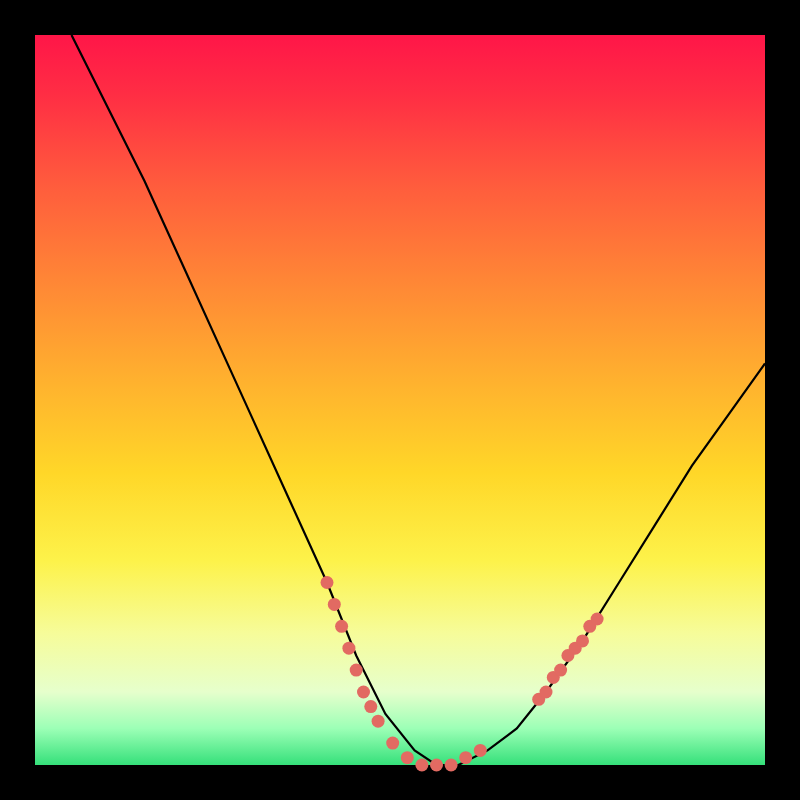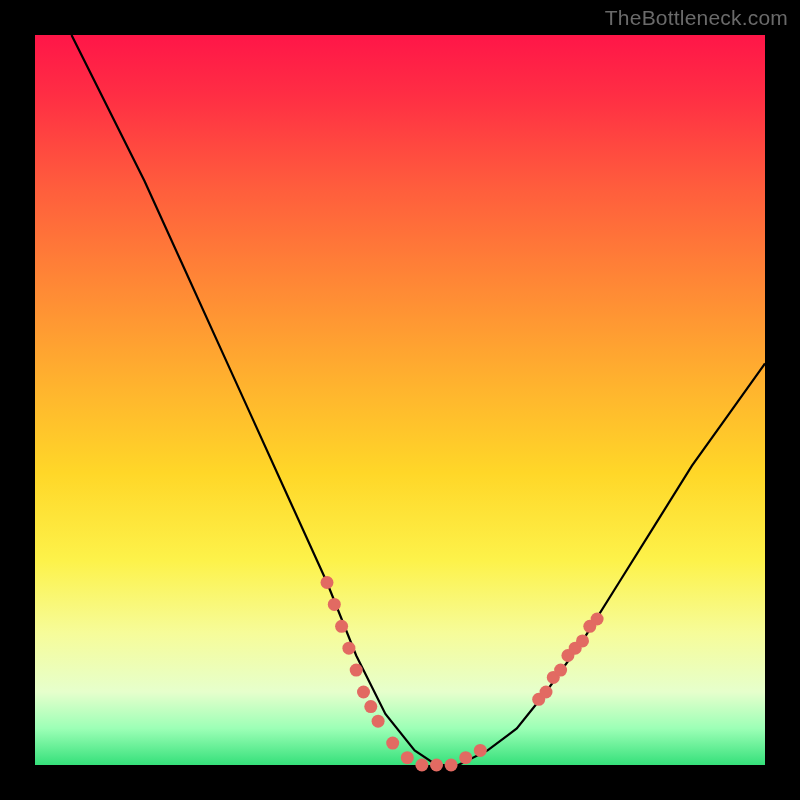--- a/index.html
+++ b/index.html
@@ -88,14 +88,13 @@
           <circle cx="518.3" cy="642.4" r="6.5" fill="#e26a62"></circle>
           <circle cx="525.6" cy="635.1" r="6.5" fill="#e26a62"></circle>
           <circle cx="532.9" cy="620.5" r="6.5" fill="#e26a62"></circle>
           <circle cx="540.2" cy="613.2" r="6.5" fill="#e26a62"></circle>
           <circle cx="547.5" cy="605.9" r="6.5" fill="#e26a62"></circle>
           <circle cx="554.8" cy="591.3" r="6.5" fill="#e26a62"></circle>
           <circle cx="562.1" cy="584.0" r="6.5" fill="#e26a62"></circle>
         </g>
     </svg>
   </div>
-  <div class="watermark">TheBottleneck.com</div>
 </div>
 
 </body></html>

